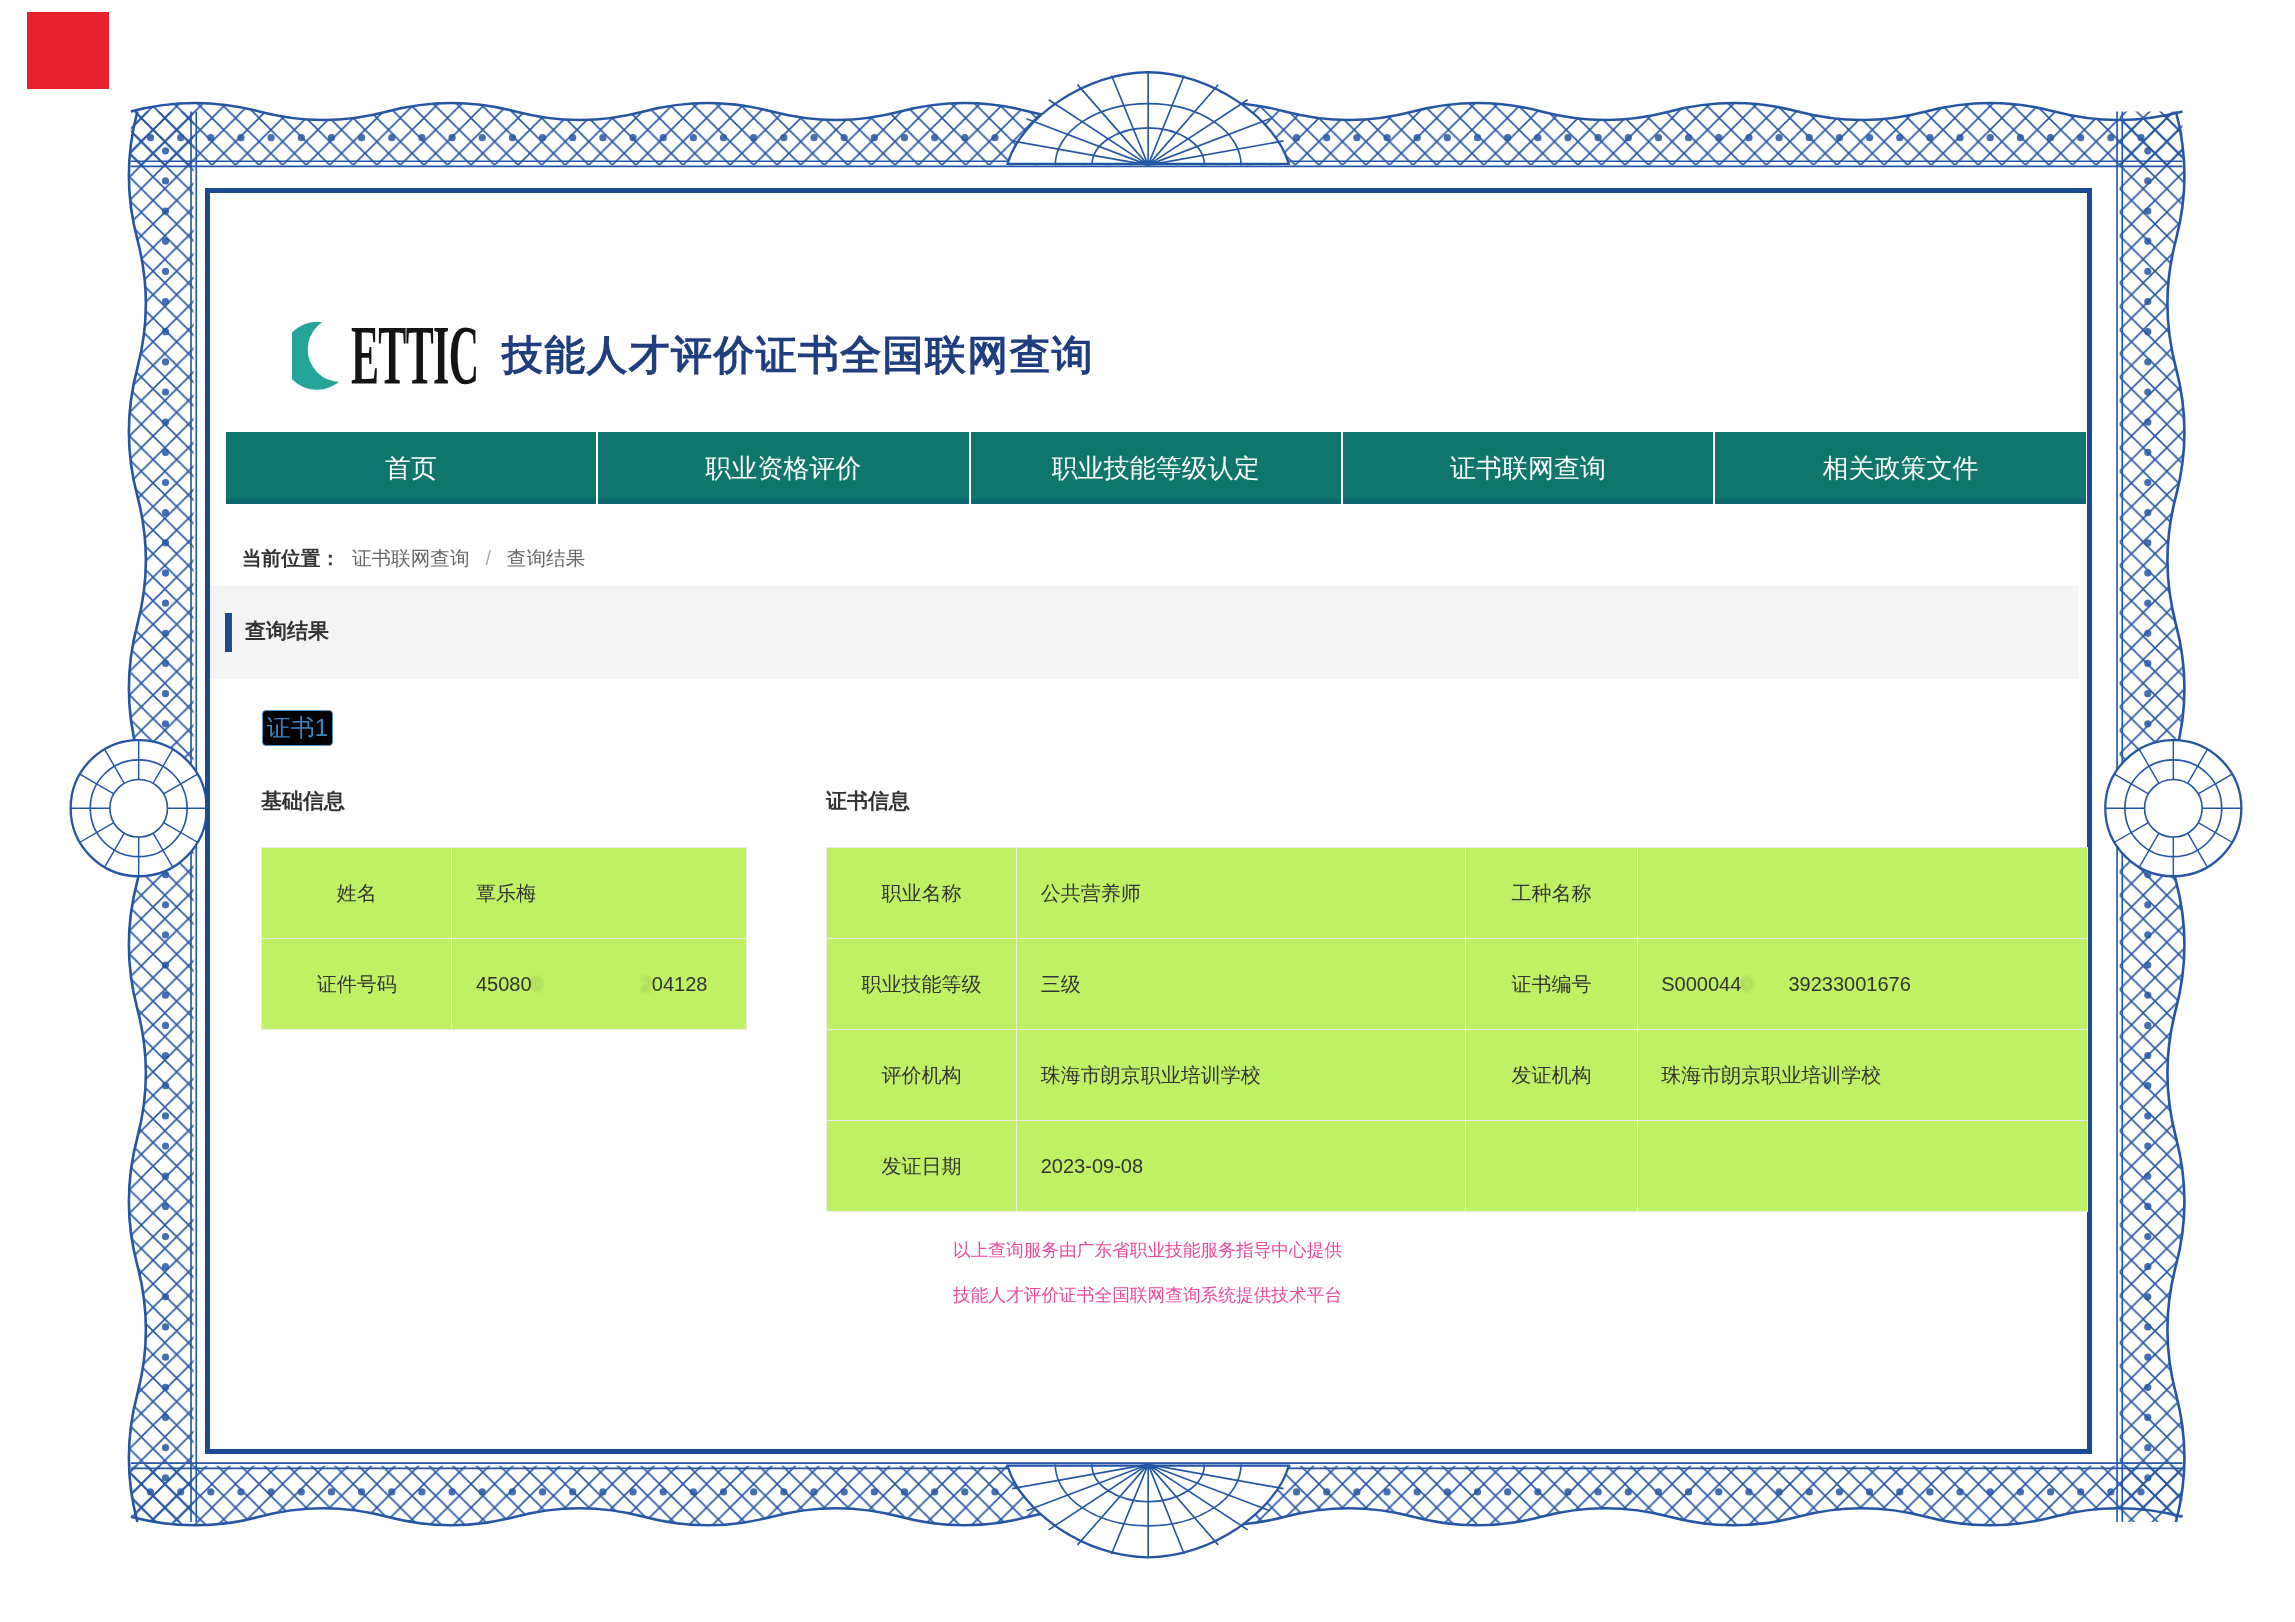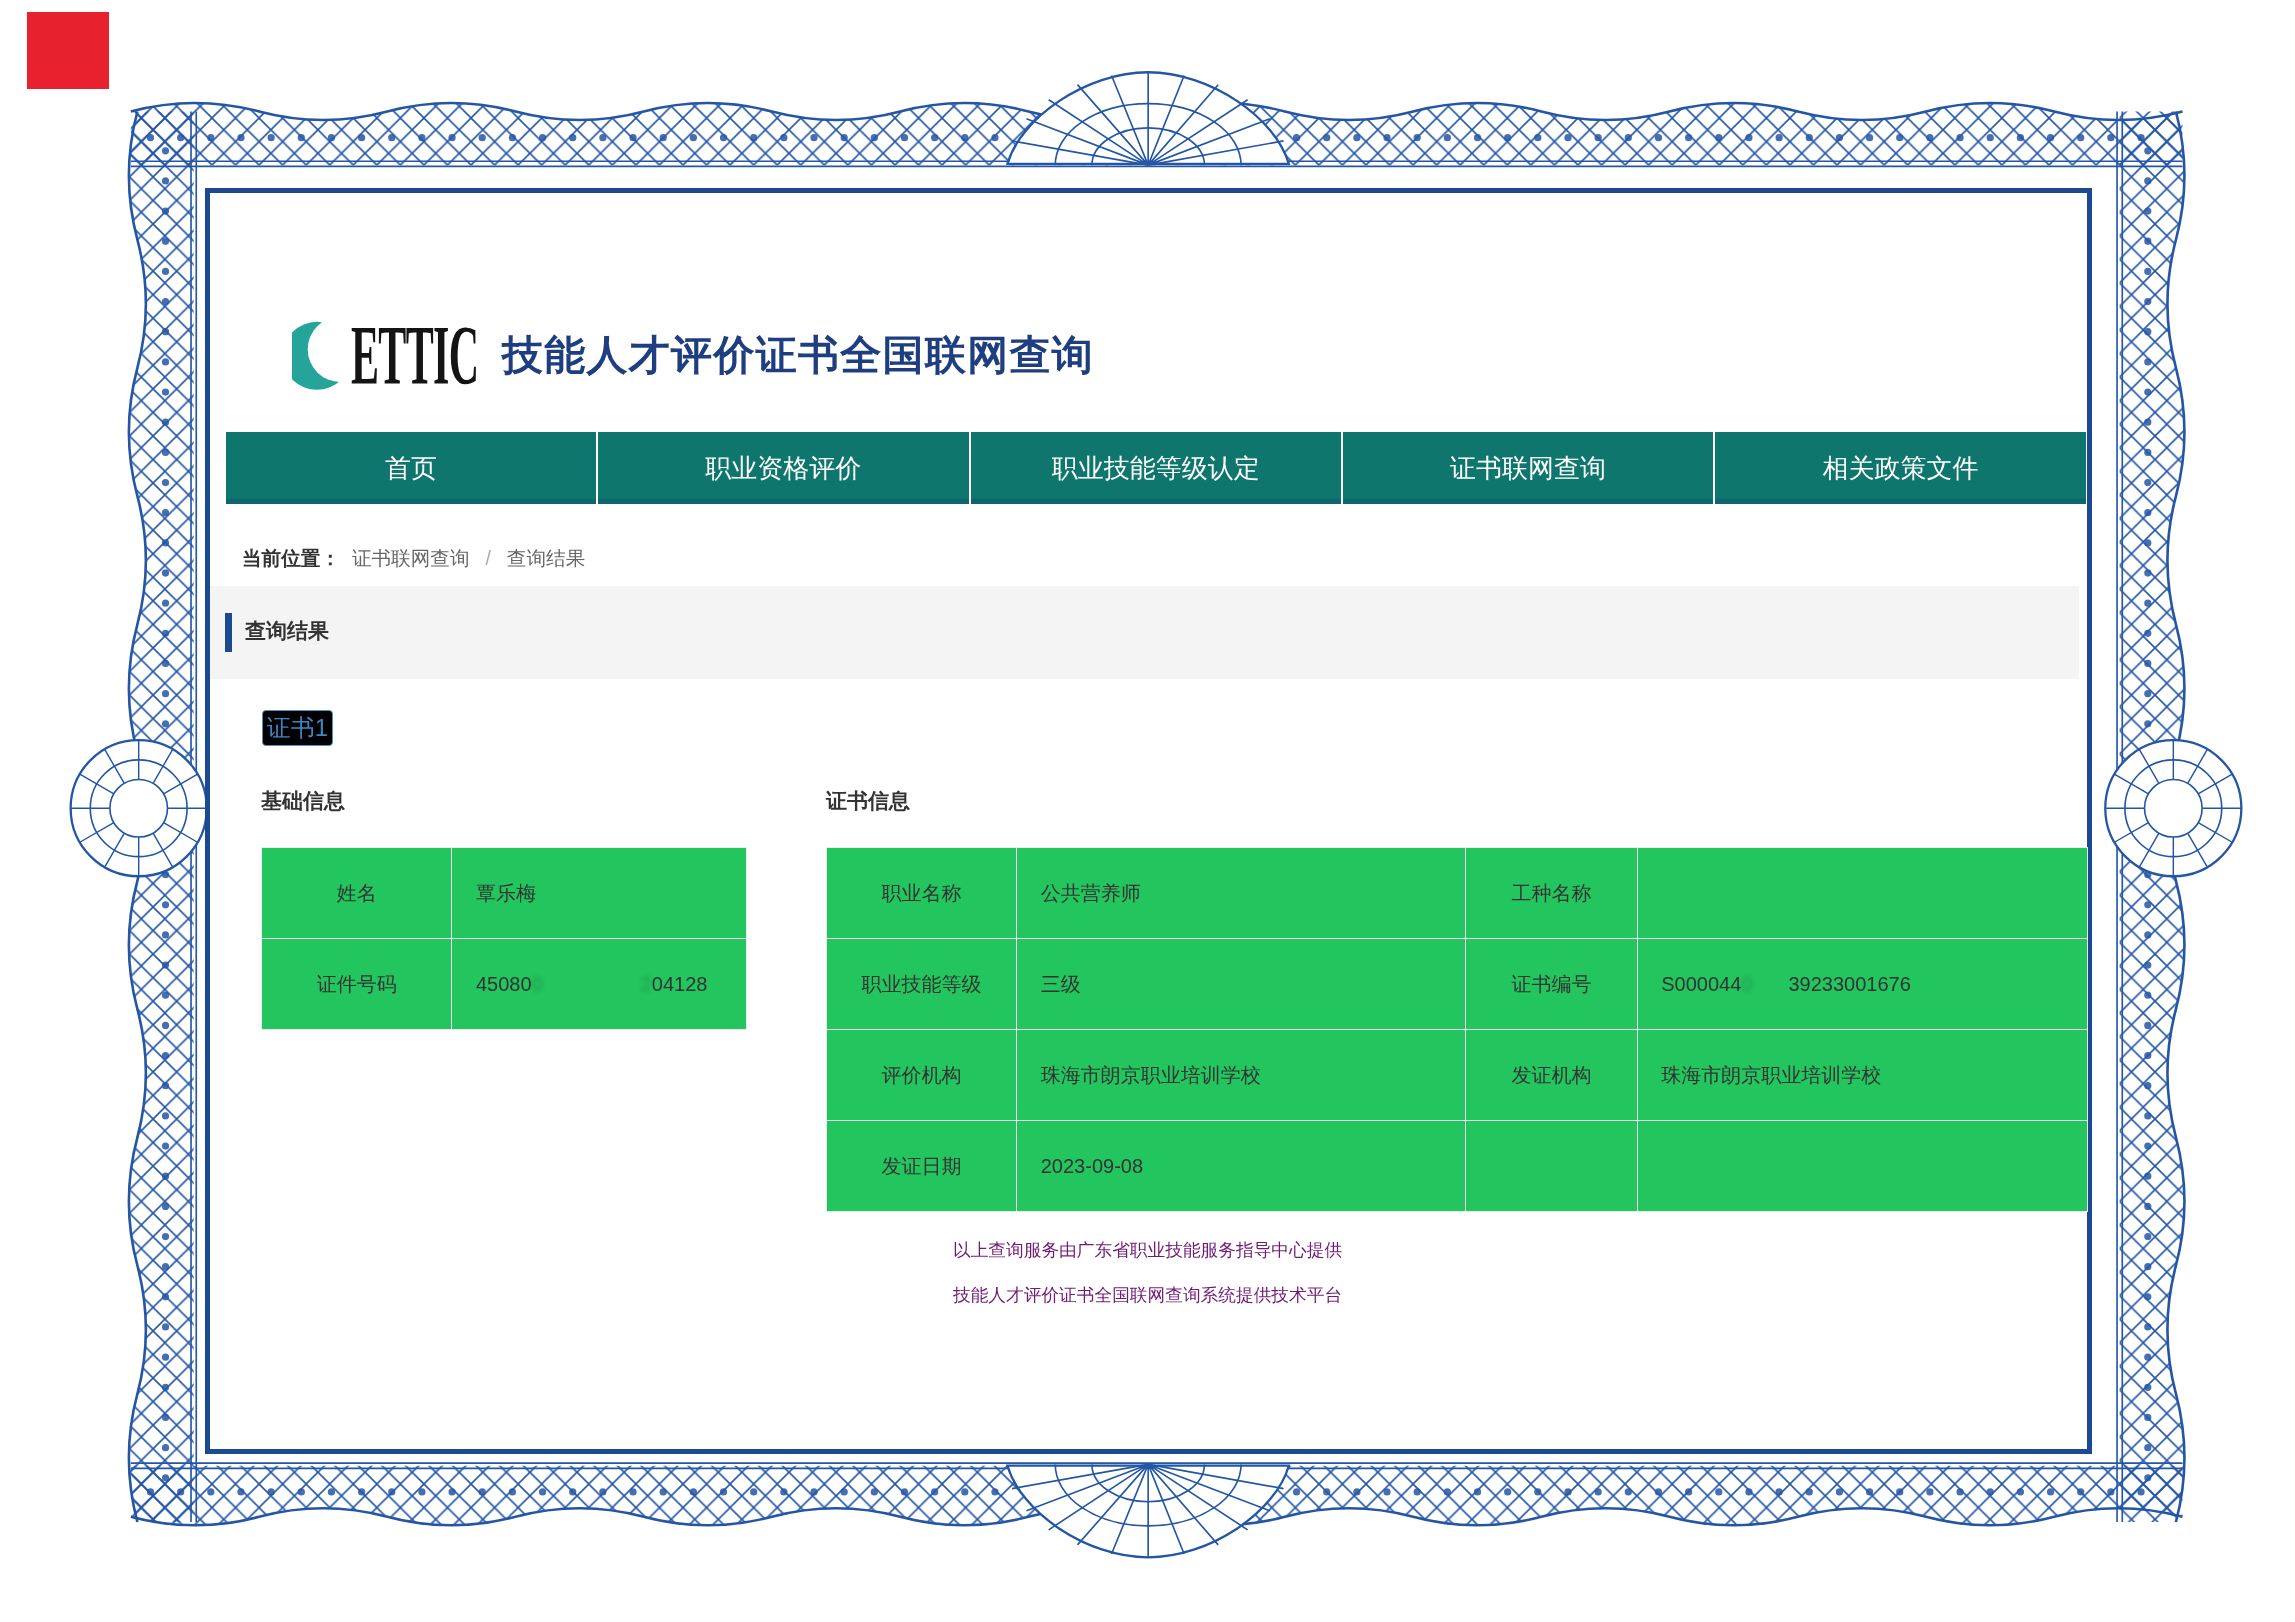--- a/index.html
+++ b/index.html
@@ -42,31 +42,31 @@
   .section-title{position:absolute;left:35px;top:31px;font-size:21px;font-weight:700;color:#333;}
   
   .cert-tab{
     position:absolute;left:52px;top:517px;width:69px;height:34px;border:1.3px solid #4b94cb;border-radius:3.9px;
     display:flex;align-items:center;justify-content:center;color:#3d86c6;font-size:24px;background:#000000;cursor:pointer;
   }
   
   .info-title{position:absolute;font-size:21px;color:#333;font-weight:600;}
   #basic-title{left:51px;top:594px;}
   #cert-title{left:616px;top:594px;}
-  table.info{border-collapse:collapse;table-layout:fixed;position:absolute;background:#22c55e;padding-left:17px;}
+  table.info{border-collapse:collapse;table-layout:fixed;position:absolute;background:#bef264;padding-left:17px;}
   #basic-table{left:51px;top:654px;width:486px;}
   #cert-table{left:616px;top:654px;width:1262px;}
   table.info td{border:0.7px solid #ebebeb;height:88px;font-size:20px;color:#333;overflow:hidden;}
   td.lbl{text-align:center;}
   td.val{padding-left:23.6px;}
   .fade{opacity:.32;filter:blur(2px);}
   .gap-id{display:inline-block;width:98px;}
   .gap-cert{display:inline-block;width:36px;}
   
-  .footer-line{position:absolute;left:0;width:1875px;text-align:center;font-size:17.7px;color:#701a75;}
+  .footer-line{position:absolute;left:0;width:1875px;text-align:center;font-size:17.7px;color:#ec4899;}
   #footer-line1{top:1045px;}
   #footer-line2{top:1090px;}
 </style>
 </head>
 <body>
 
 <svg class="border-art" viewBox="0 0 3508 2480" xmlns="http://www.w3.org/2000/svg">
   <defs>
     <pattern id="lat" width="36" height="36" patternUnits="userSpaceOnUse">
       <path d="M0,0 L36,36 M36,0 L0,36" stroke="#2456a4" stroke-width="2.4" fill="none"></path>

